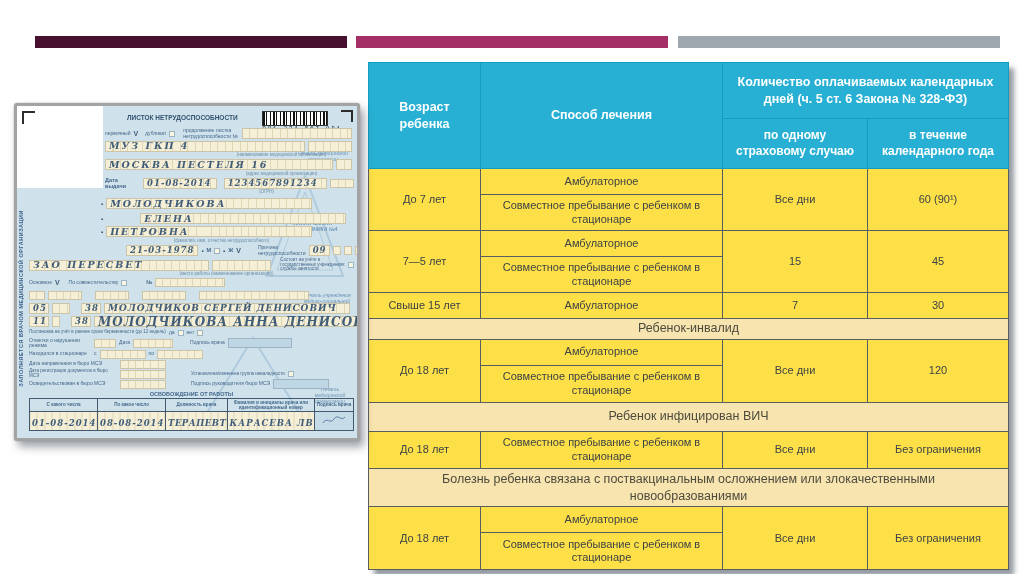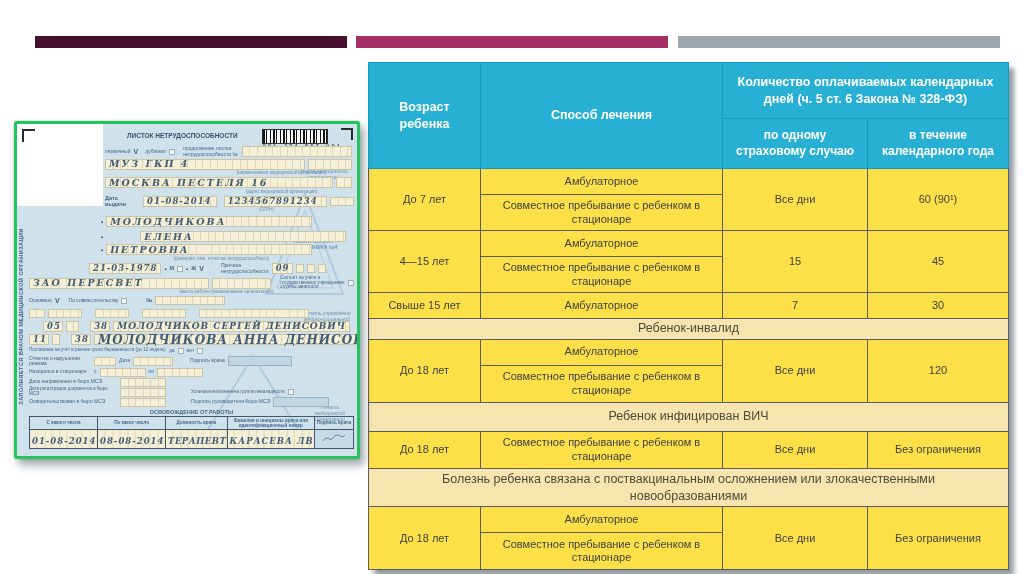--- a/index.html
+++ b/index.html
@@ -25,21 +25,21 @@
   .ht-main{font-size:12.5px;line-height:1.3;padding:4px 14px;}
   .ht-sub{font-size:12px;line-height:1.3;padding:4px 10px;}
   .benefits td{font-size:11px;line-height:1.25;background:#fde047;}
   tr.h26{height:26px;} tr.h36{height:36px;} tr.h37{height:37px;}
   td.method2{border-top:1px solid #a9adb0;}
   tr.banner td{background:#f8e4ae;color:#4c4b3e;font-size:12.5px;padding:2px 8px;}
   tr.banner.b20{height:20px;} tr.banner.b22{height:29px;} tr.banner.b36{height:36px;}
   tr.banner.b36 td{padding:2px 48px;line-height:1.35;}
 
   
-  .doc-wrap{position:absolute;left:14px;top:121px;width:346px;height:338px;background:#22c55e;
+  .doc-wrap{position:absolute;left:14px;top:103px;width:346px;height:338px;background:#a3a3a3;
             padding:3px;box-sizing:border-box;border-radius:3px;
             box-shadow:4px 6px 9px rgba(66,78,90,.5),0 0 2px rgba(0,0,0,.25);}
   .doc{position:relative;width:340px;height:332px;background:#cfe1ea;overflow:hidden;}
   .doc-white{position:absolute;left:0;top:0;width:86px;height:82px;background:#ffffff;}
   .corner-tl{position:absolute;left:5px;top:5px;width:11px;height:11px;
              border-left:2px solid #2c2c2c;border-top:2px solid #2c2c2c;}
   .corner-tr{position:absolute;right:4px;top:4px;width:10px;height:10px;
              border-right:2px solid #2c2c2c;border-top:2px solid #2c2c2c;}
   .side-label{position:absolute;left:1px;top:104px;writing-mode:vertical-rl;
              transform:rotate(180deg);font-size:5.5px;font-weight:bold;letter-spacing:.5px;
@@ -108,21 +108,21 @@
           <td rowspan="2">До 7 лет</td>
           <td>Амбулаторное</td>
           <td rowspan="2">Все дни</td>
           <td rowspan="2">60 (90¹)</td>
         </tr>
         <tr class="h36">
           <td class="method2">Совместное пребывание с ребенком в стационаре</td>
         </tr>
 
         <tr class="h26">
-          <td rowspan="2">4—15 лет</td>
+          <td rowspan="2">7—5 лет</td>
           <td>Амбулаторное</td>
           <td rowspan="2">15</td>
           <td rowspan="2">45</td>
         </tr>
         <tr class="h36">
           <td class="method2">Совместное пребывание с ребенком в стационаре</td>
         </tr>
 
         <tr class="h26">
           <td>Свыше 15 лет</td>
@@ -252,21 +252,21 @@
             </span>
         </div>
         <div class="r" style="margin-left:72px;height:12px;margin-top:1px;">
           <span class="bullet">▪</span>
           <span class="field" style="width:206px;text-align:center;">
               <span class="hw">ПЕТРОВНА</span>
             </span>
         </div>
         <div class="cap" style="margin:1px 0 1px 60px;">(фамилия, имя, отчество нетрудоспособного)</div>
 
-        <div class="r" style="margin-left:32px;height:13px;padding-left:28px;">
+        <div class="r" style="margin-left:69px;height:13px;padding-left:28px;">
           <span class="field" style="width:84px;">
               <span class="hw hw-s">21-03-1978</span>
             </span>
           <span class="bullet">▪</span>
             <span class="lb-b">М</span>
             <span class="cb"></span>
           <span class="bullet">▪</span>
             <span class="lb-b">Ж</span>
             <span class="ck">V</span>
           <span class="lb" style="margin-left:14px;">Причина нетрудоспособности</span>
@@ -299,21 +299,21 @@
 
         <div class="r" style="height:11px;margin-top:2px;">
           <span class="field fe" style="width:16px;"></span>
           <span class="field fe" style="width:34px;"></span>
           <span class="field fe" style="width:34px;margin-left:10px;"></span>
           <span class="field fe" style="width:44px;margin-left:10px;"></span>
           <span class="field fe" style="width:110px;margin-left:10px;margin-right:4px;"></span>
         </div>
 
         <div class="r" style="height:12px;margin-top:2px;">
-          <span class="field" style="width:20px;margin-left:14px;">
+          <span class="field" style="width:20px;">
               <span class="hw hw-s">05</span>
             </span>
           <span class="field" style="width:18px;"></span>
           <span class="field" style="width:20px;margin-left:8px;">
               <span class="hw hw-s">38</span>
             </span>
           <span class="field" style="flex:1;margin-right:4px;">
               <span class="hw" style="letter-spacing:1px;font-size:9px;">МОЛОДЧИКОВ СЕРГЕЙ ДЕНИСОВИЧ</span>
             </span>
         </div>

